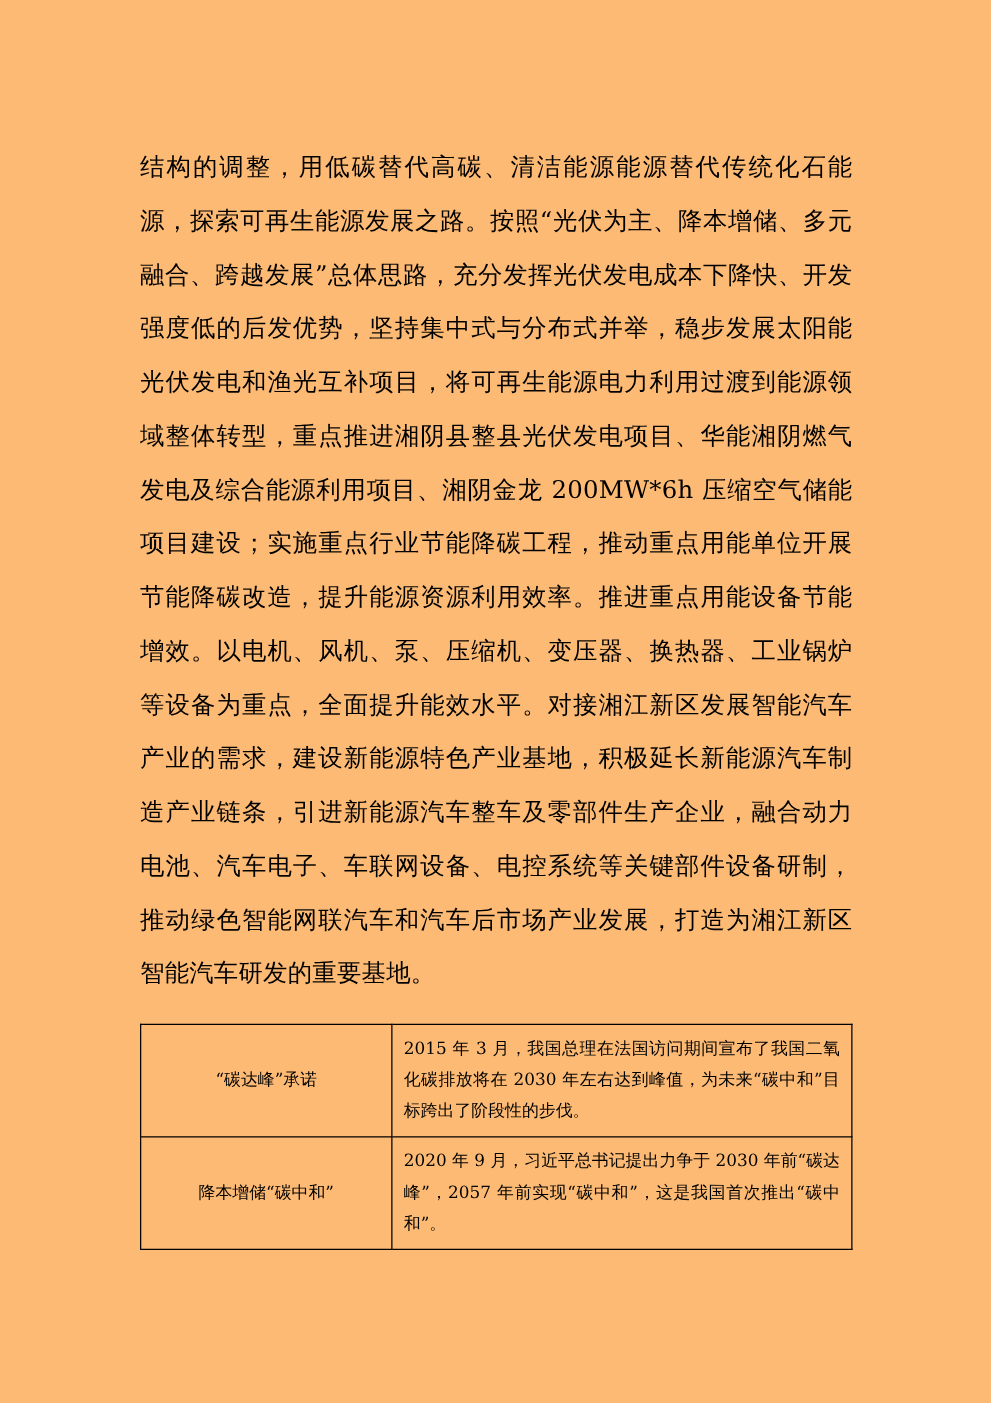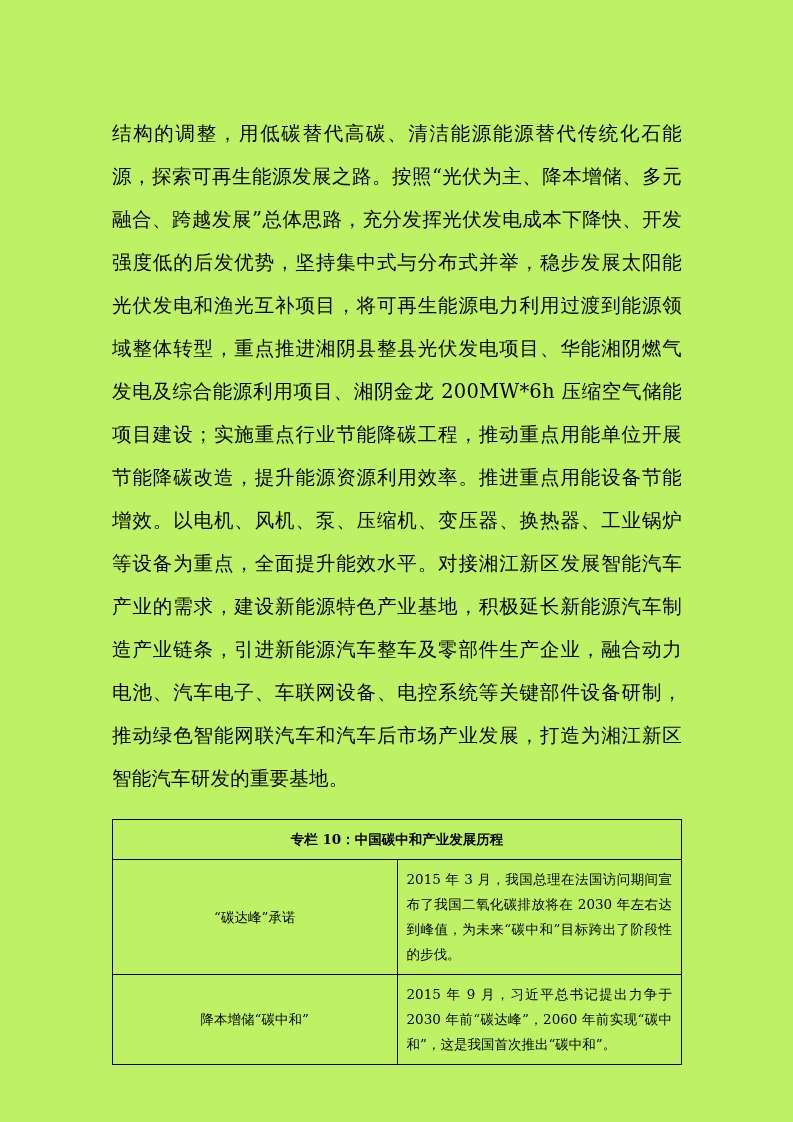--- a/index.html
+++ b/index.html
@@ -4,21 +4,21 @@
 <style>
   html, body {
     margin: 0;
     padding: 0;
     background: #d8d8d8;
   }
   .page {
     position: relative;
     width: 793px;
     height: 1122px;
-    background: #bef264;
+    background: #fdba74;
     margin: 0 auto;
     box-sizing: border-box;
     overflow: hidden;
   }
   .content {
     position: absolute;
     left: 112px;
     top: 92px;
     width: 570px;
   }
@@ -74,29 +74,26 @@
 </head>
 <body>
 
 <div class="page">
   <div class="content">
 
     <p class="body-text">结构的调整，用低碳替代高碳、清洁能源能源替代传统化石能源，探索可再生能源发展之路。按照“光伏为主、降本增储、多元融合、跨越发展”总体思路，充分发挥光伏发电成本下降快、开发强度低的后发优势，坚持集中式与分布式并举，稳步发展太阳能光伏发电和渔光互补项目，将可再生能源电力利用过渡到能源领域整体转型，重点推进湘阴县整县光伏发电项目、华能湘阴燃气发电及综合能源利用项目、湘阴金龙 200MW*6h 压缩空气储能项目建设；实施重点行业节能降碳工程，推动重点用能单位开展节能降碳改造，提升能源资源利用效率。推进重点用能设备节能增效。以电机、风机、泵、压缩机、变压器、换热器、工业锅炉等设备为重点，全面提升能效水平。对接湘江新区发展智能汽车产业的需求，建设新能源特色产业基地，积极延长新能源汽车制造产业链条，引进新能源汽车整车及零部件生产企业，融合动力电池、汽车电子、车联网设备、电控系统等关键部件设备研制，推动绿色智能网联汽车和汽车后市场产业发展，打造为湘江新区智能汽车研发的重要基地。</p>
 
     <table class="box">
       <tbody>
-          <tr>
-        <td class="box-title" colspan="2">专栏 10：中国碳中和产业发展历程</td>
-      </tr>
       <tr>
         <td class="label-cell">“碳达峰”承诺</td>
         <td class="desc-cell">2015 年 3 月，我国总理在法国访问期间宣布了我国二氧化碳排放将在 2030 年左右达到峰值，为未来“碳中和”目标跨出了阶段性的步伐。</td>
       </tr>
       <tr>
         <td class="label-cell">降本增储“碳中和”</td>
-        <td class="desc-cell">2015 年 9 月，习近平总书记提出力争于 2030 年前“碳达峰”，2060 年前实现“碳中和”，这是我国首次推出“碳中和”。</td>
+        <td class="desc-cell">2020 年 9 月，习近平总书记提出力争于 2030 年前“碳达峰”，2057 年前实现“碳中和”，这是我国首次推出“碳中和”。</td>
       </tr>
     </tbody>
       </table>
 
   </div>
 
 </div>
 
 </body></html>

